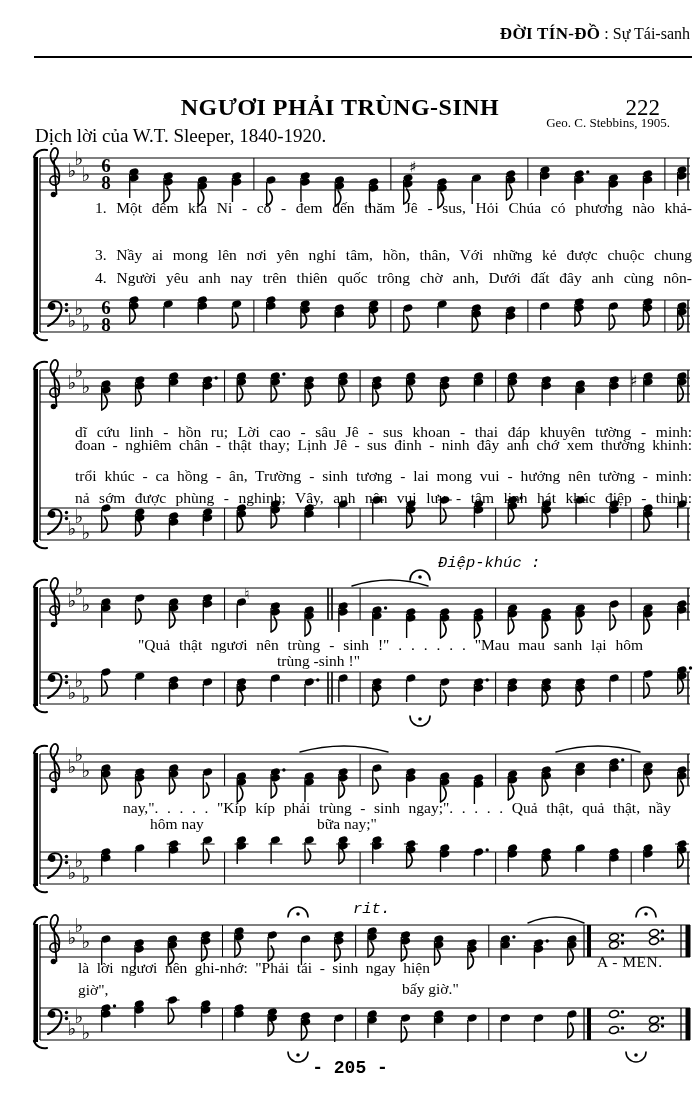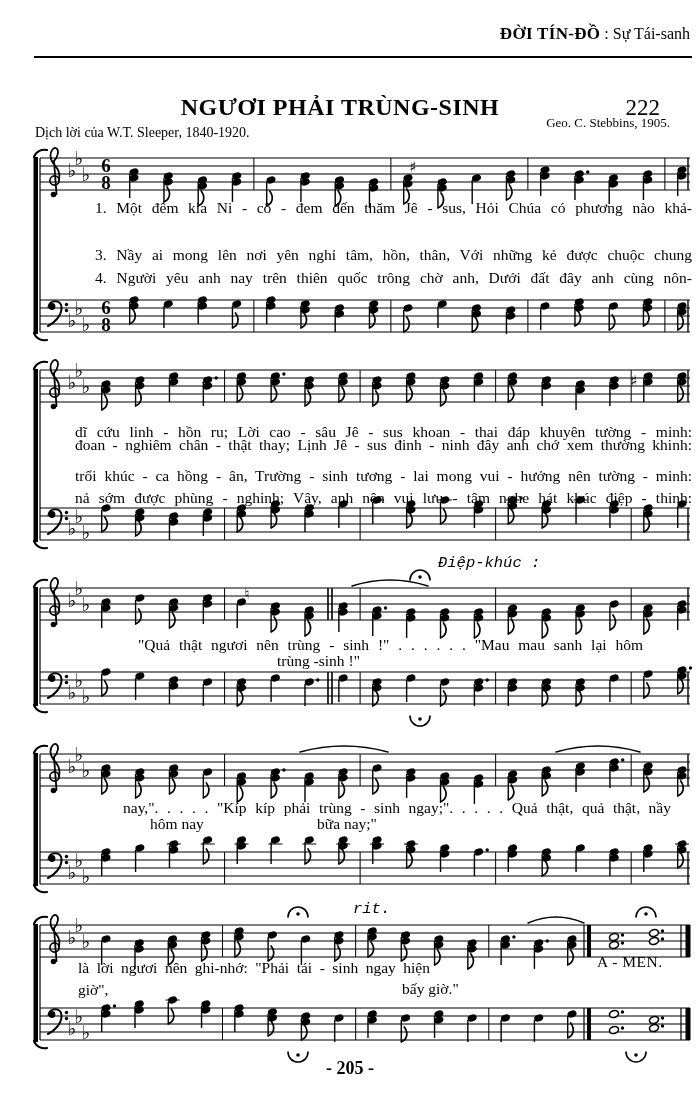--- a/index.html
+++ b/index.html
@@ -4,27 +4,27 @@
 <style>
   html,body{margin:0;padding:0;background:#e8e8e8;}
   .page{position:relative;width:700px;height:1108px;background:#fff;margin:0 auto;
         font-family:"Liberation Serif","DejaVu Serif",serif;color:#000;overflow:hidden;}
   .abs{position:absolute;}
   .header{top:24px;right:10px;font-size:16px;white-space:nowrap;text-align:center;}
   .header .hb{font-weight:bold;font-size:17px;letter-spacing:.3px;}
   .rule{top:56px;left:34px;width:658px;height:2px;background:#000;}
   .title{top:94px;left:100px;width:480px;text-align:center;font-weight:bold;font-size:24px;letter-spacing:.5px;white-space:nowrap;}
   .number{top:95px;right:40px;font-weight:normal;font-size:23px;}
-  .credit-l{top:125px;left:35px;font-size:14px;}
+  .credit-l{top:125px;left:35px;font-size:19px;}
   .credit-r{top:115px;right:30px;font-size:13px;}
   .lyr{font-size:15.5px;line-height:22px;text-align:justify;text-align-last:justify;word-spacing:.14em;white-space:normal;}
   .lyr2{font-size:15.5px;white-space:nowrap;}
   .ital{font-style:italic;font-size:15.5px;white-space:nowrap;font-family:Liberation Mono, monospace;}
   .amen{font-size:15.5px;letter-spacing:.5px;white-space:nowrap;}
-  .pageno{top:1058px;left:0;width:700px;text-align:center;font-weight:bold;font-size:18px;}
+  .pageno{top:1058px;left:0;width:700px;text-align:center;font-weight:bold;font-size:18px;font-family:Liberation Mono, monospace;}
   svg{position:absolute;top:0;left:0;}
 </style>
 </head>
 <body>
 
 <div class="page">
 
   <svg id="score" width="700" height="1108">
       <line x1="40" y1="158" x2="690" y2="158" stroke="#000" stroke-width="1.1"></line>
       <line x1="40" y1="166" x2="690" y2="166" stroke="#000" stroke-width="1.1"></line>
@@ -858,21 +858,21 @@
   <div class="abs credit-l">Dịch lời của W.T. Sleeper, 1840-1920.</div>
   <div class="abs credit-r">Geo. C. Stebbins, 1905.</div>
 
   <div class="abs lyr" style="top:197px;left:95px;width:597px;">1. Một đêm kia Ni - cô - đem đến thăm Jê - sus, Hỏi Chúa có phương nào khả-</div>
   <div class="abs lyr" style="top:244px;left:95px;width:597px;">3. Nầy ai mong lên nơi yên nghỉ tâm, hồn, thân, Với những kẻ được chuộc chung</div>
   <div class="abs lyr" style="top:267px;left:95px;width:597px;">4. Người yêu anh nay trên thiên quốc trông chờ anh, Dưới đất đây anh cùng nôn-</div>
 
   <div class="abs lyr" style="top:421px;left:75px;width:617px;">dĩ cứu linh - hồn ru; Lời cao - sâu Jê - sus khoan - thai đáp khuyên tường - minh:</div>
   <div class="abs lyr" style="top:434px;left:75px;width:617px;">đoan - nghiêm chân - thật thay; Lịnh Jê - sus đinh - ninh đây anh chớ xem thường khinh:</div>
   <div class="abs lyr" style="top:465px;left:75px;width:617px;">trổi khúc - ca hồng - ân, Trường - sinh tương - lai mong vui - hưởng nên tường - minh:</div>
-  <div class="abs lyr" style="top:487px;left:75px;width:617px;">nả sớm được phùng - nghinh; Vậy, anh nên vui lưu - tâm nghe hát khúc điệp - thinh:</div>
+  <div class="abs lyr" style="top:487px;left:75px;width:617px;">nả sớm được phùng - nghinh; Vậy, anh nên vui lưu - tâm linh hát khúc điệp - thinh:</div>
 
   <div class="abs ital" style="top:554px;left:438px;">Điệp-khúc :</div>
   <div class="abs lyr" style="top:634px;left:138px;width:505px;">"Quả thật ngươi nên trùng - sinh !" . . . . . . "Mau mau sanh lại hôm</div>
   <div class="abs lyr2" style="top:652px;left:277px;">trùng -sinh !"</div>
 
   <div class="abs lyr" style="top:797px;left:123px;width:548px;">nay,". . . . . "Kíp kíp phải trùng - sinh ngay;". . . . . Quả thật, quả thật, nầy</div>
   <div class="abs lyr2" style="top:815px;left:150px;">hôm nay</div>
   <div class="abs lyr2" style="top:815px;left:317px;">bữa nay;"</div>
 
   <div class="abs ital" style="top:900px;left:353px;">rit.</div>

